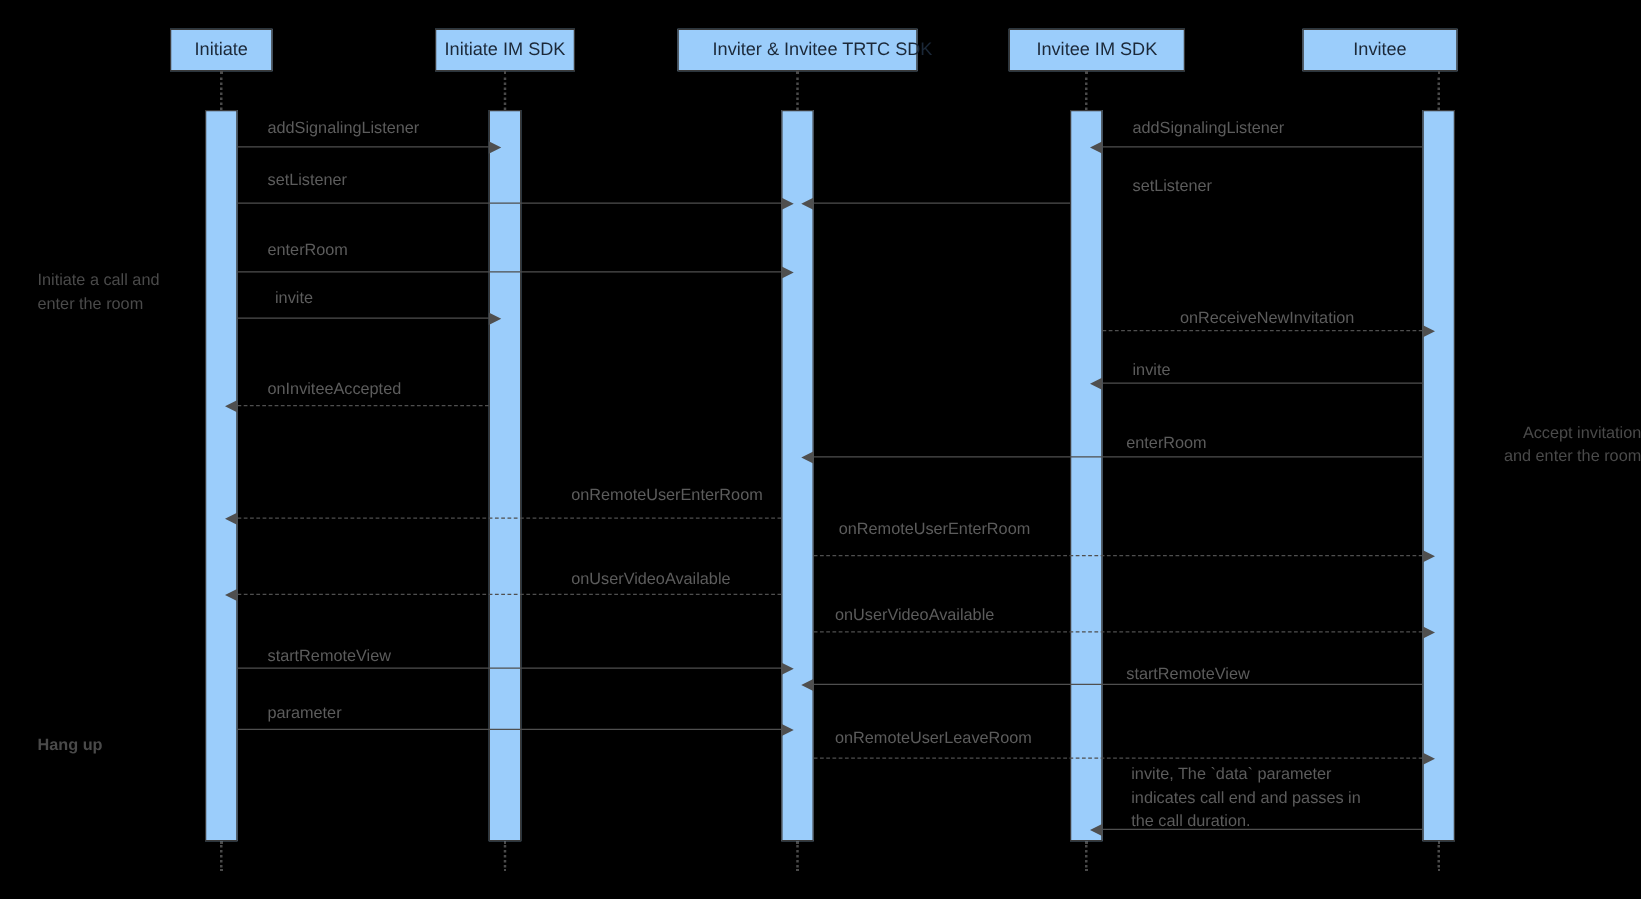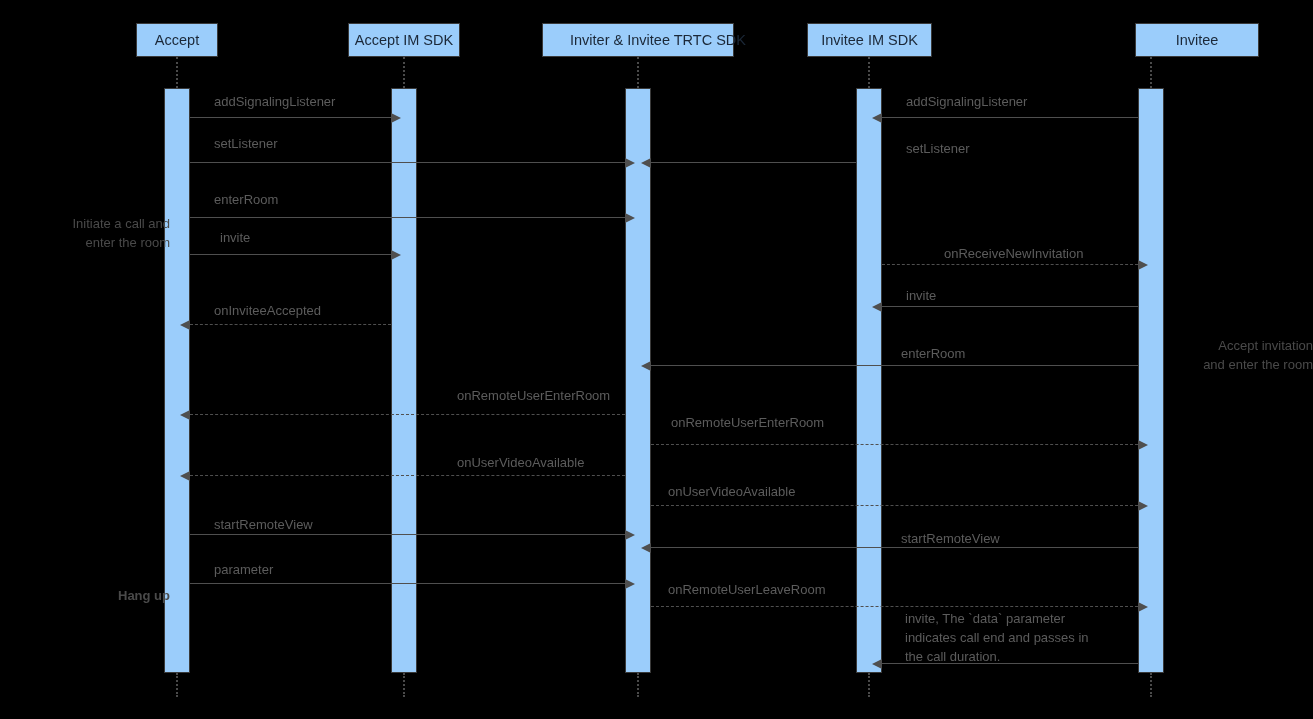--- a/index.html
+++ b/index.html
@@ -84,40 +84,40 @@
     white-space: pre-line;
   }
   .side-note {
     position: absolute;
     color: #4a4a4a;
     font-size: 13px;
     line-height: 19px;
     white-space: pre-line;
     text-align: right;
   }
-  .side-note.right-align { text-align: right; }
+  .side-note.right-align { text-align: left; }
 </style>
 </head>
 <body>
 
 <div id="canvas">
   <div id="actors-layer">
       <div class="actor-box" style="left: 136px; width: 82px;">
-        <span>Accept</span>
+        <span>Initiate</span>
       </div>
       <div class="actor-box" style="left: 348px; width: 112px;">
-        <span>Accept IM SDK</span>
+        <span>Initiate IM SDK</span>
       </div>
       <div class="actor-box" style="left: 542px; width: 192px; padding-left: 40px;">
         <span>Inviter &amp; Invitee TRTC SDK</span>
       </div>
-      <div class="actor-box" style="left: 807px; width: 125px; text-align: center;">
+      <div class="actor-box" style="left: 807px; width: 141px; text-align: center;">
         <span>Invitee IM SDK</span>
       </div>
-      <div class="actor-box" style="left: 1135px; width: 124px;">
+      <div class="actor-box" style="left: 1042px; width: 124px;">
         <span>Invitee</span>
       </div>
     </div>
   <div id="lifelines-layer">
       <div class="lifeline" style="left: 176px; top: 57px; height: 31px;"></div>
       <div class="lifeline" style="left: 176px; top: 673px; height: 24px;"></div>
       <div class="lifeline" style="left: 403px; top: 57px; height: 31px;"></div>
       <div class="lifeline" style="left: 403px; top: 673px; height: 24px;"></div>
       <div class="lifeline" style="left: 637px; top: 57px; height: 31px;"></div>
       <div class="lifeline" style="left: 637px; top: 673px; height: 24px;"></div>

